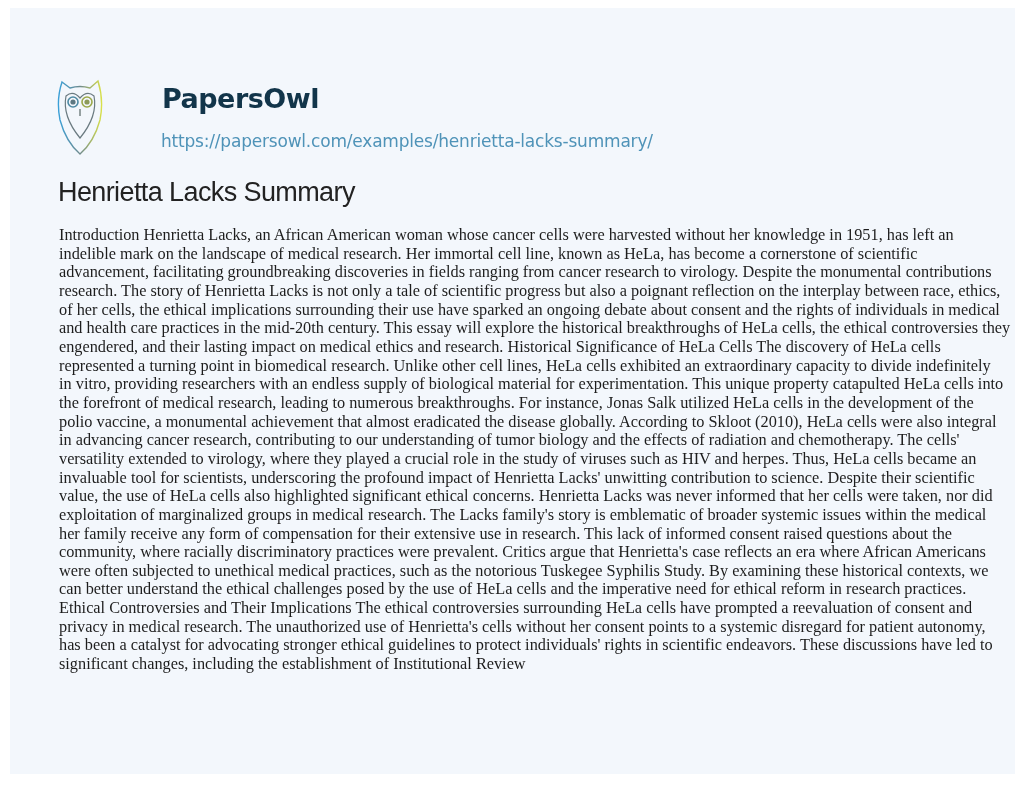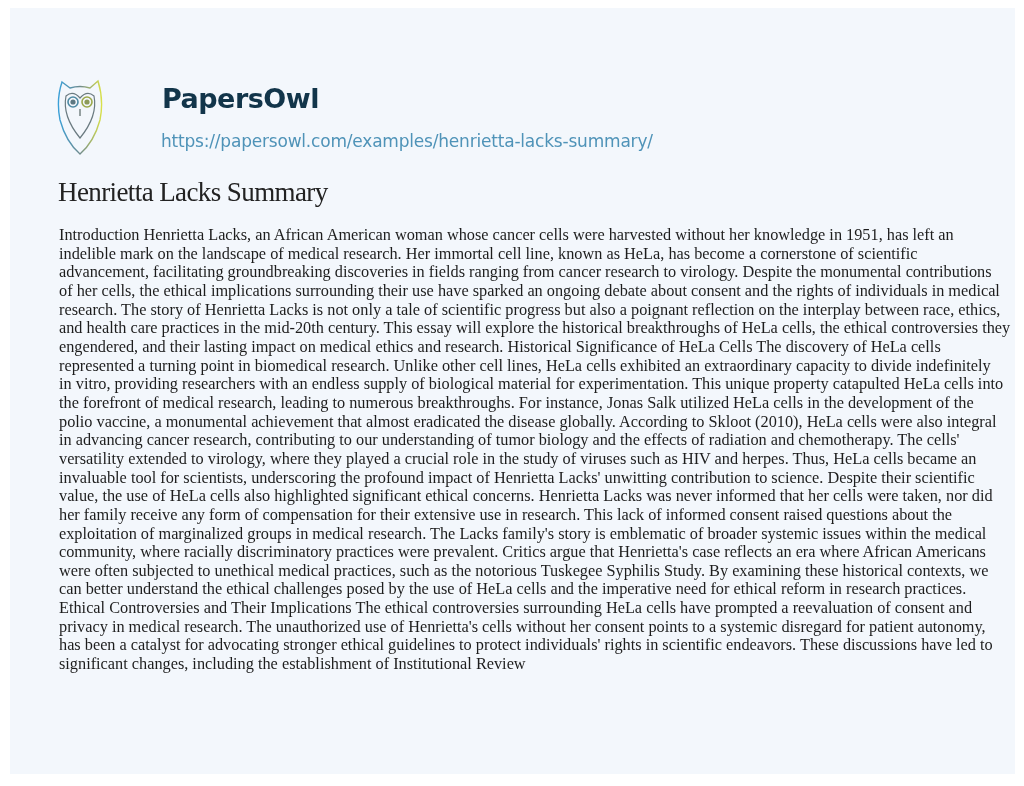--- a/index.html
+++ b/index.html
@@ -18,21 +18,21 @@
       font-family: "DejaVu Sans", sans-serif; font-weight: bold; font-size: 27px;
       color: #12354a; letter-spacing: -0.5px;
     }
     .url {
       position: absolute; left: 151px; top: 123px;
       font-family: "DejaVu Sans", sans-serif; font-size: 17px;
       color: #4f93b8; letter-spacing: -0.2px;
     }
     .title {
       position: absolute; left: 48px; top: 169px;
-      font-family: Liberation Serif, serif; font-size: 27px; color: #222; letter-spacing: -0.6px;
+      font-family: Liberation Sans, sans-serif; font-size: 27px; color: #222; letter-spacing: -0.6px;
     }
     .body {
       position: absolute; left: 49px; top: 195px; width: 935px;
       font-family: "Liberation Serif", serif; font-size: 16.3px; line-height: 18.65px; color: #1d1d1d; margin-top: 23px;
     }
     .line { display: block; white-space: nowrap; }
   </style>
 </head>
 <body>
 
@@ -57,34 +57,34 @@
   </div>
   <div class="brand">PapersOwl</div>
   <div class="url">https://papersowl.com/examples/henrietta-lacks-summary/</div>
 
   <div class="title">Henrietta Lacks Summary</div>
 
   <div class="body">
     <span class="line">Introduction Henrietta Lacks, an African American woman whose cancer cells were harvested without her knowledge in 1951, has left an</span>
     <span class="line">indelible mark on the landscape of medical research. Her immortal cell line, known as HeLa, has become a cornerstone of scientific</span>
     <span class="line">advancement, facilitating groundbreaking discoveries in fields ranging from cancer research to virology. Despite the monumental contributions</span>
+    <span class="line">research. The story of Henrietta Lacks is not only a tale of scientific progress but also a poignant reflection on the interplay between race, ethics,</span>
     <span class="line">of her cells, the ethical implications surrounding their use have sparked an ongoing debate about consent and the rights of individuals in medical</span>
-    <span class="line">research. The story of Henrietta Lacks is not only a tale of scientific progress but also a poignant reflection on the interplay between race, ethics,</span>
     <span class="line">and health care practices in the mid-20th century. This essay will explore the historical breakthroughs of HeLa cells, the ethical controversies they</span>
     <span class="line">engendered, and their lasting impact on medical ethics and research. Historical Significance of HeLa Cells The discovery of HeLa cells</span>
     <span class="line">represented a turning point in biomedical research. Unlike other cell lines, HeLa cells exhibited an extraordinary capacity to divide indefinitely</span>
     <span class="line">in vitro, providing researchers with an endless supply of biological material for experimentation. This unique property catapulted HeLa cells into</span>
     <span class="line">the forefront of medical research, leading to numerous breakthroughs. For instance, Jonas Salk utilized HeLa cells in the development of the</span>
     <span class="line">polio vaccine, a monumental achievement that almost eradicated the disease globally. According to Skloot (2010), HeLa cells were also integral</span>
     <span class="line">in advancing cancer research, contributing to our understanding of tumor biology and the effects of radiation and chemotherapy. The cells'</span>
     <span class="line">versatility extended to virology, where they played a crucial role in the study of viruses such as HIV and herpes. Thus, HeLa cells became an</span>
     <span class="line">invaluable tool for scientists, underscoring the profound impact of Henrietta Lacks' unwitting contribution to science. Despite their scientific</span>
     <span class="line">value, the use of HeLa cells also highlighted significant ethical concerns. Henrietta Lacks was never informed that her cells were taken, nor did</span>
+    <span class="line">exploitation of marginalized groups in medical research. The Lacks family's story is emblematic of broader systemic issues within the medical</span>
     <span class="line">her family receive any form of compensation for their extensive use in research. This lack of informed consent raised questions about the</span>
-    <span class="line">exploitation of marginalized groups in medical research. The Lacks family's story is emblematic of broader systemic issues within the medical</span>
     <span class="line">community, where racially discriminatory practices were prevalent. Critics argue that Henrietta's case reflects an era where African Americans</span>
     <span class="line">were often subjected to unethical medical practices, such as the notorious Tuskegee Syphilis Study. By examining these historical contexts, we</span>
     <span class="line">can better understand the ethical challenges posed by the use of HeLa cells and the imperative need for ethical reform in research practices.</span>
     <span class="line">Ethical Controversies and Their Implications The ethical controversies surrounding HeLa cells have prompted a reevaluation of consent and</span>
     <span class="line">privacy in medical research. The unauthorized use of Henrietta's cells without her consent points to a systemic disregard for patient autonomy,</span>
     <span class="line">has been a catalyst for advocating stronger ethical guidelines to protect individuals' rights in scientific endeavors. These discussions have led to</span>
     <span class="line">significant changes, including the establishment of Institutional Review</span>
   </div>
 </div>
 

